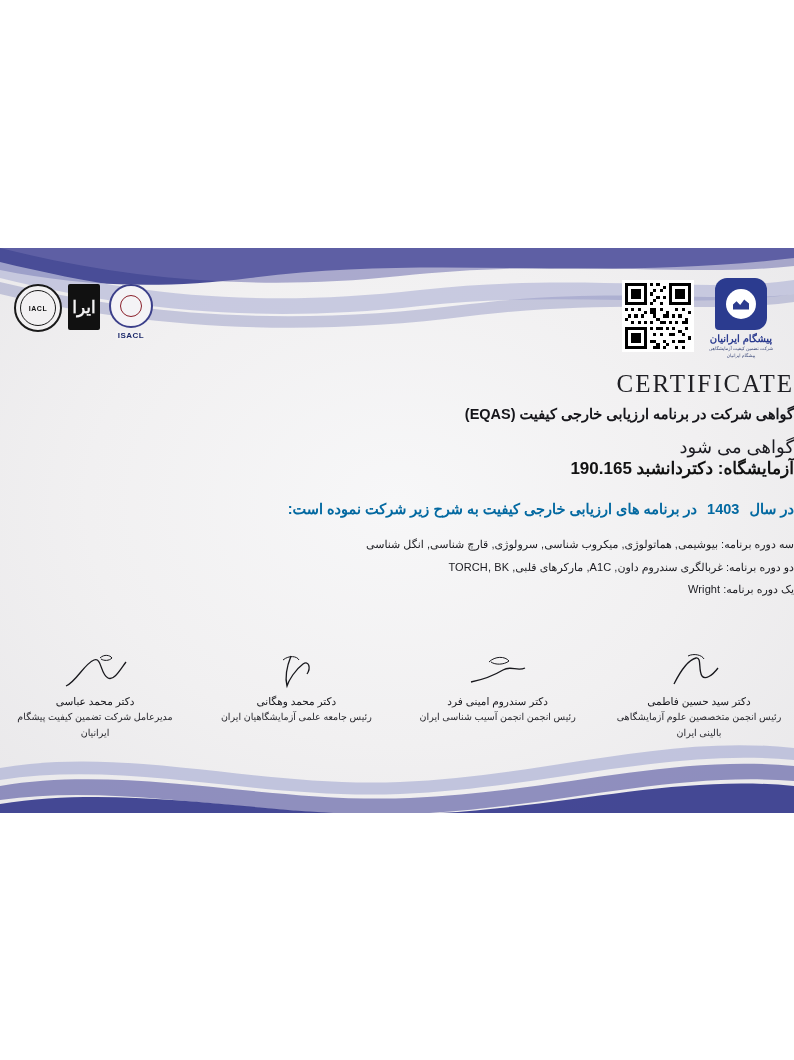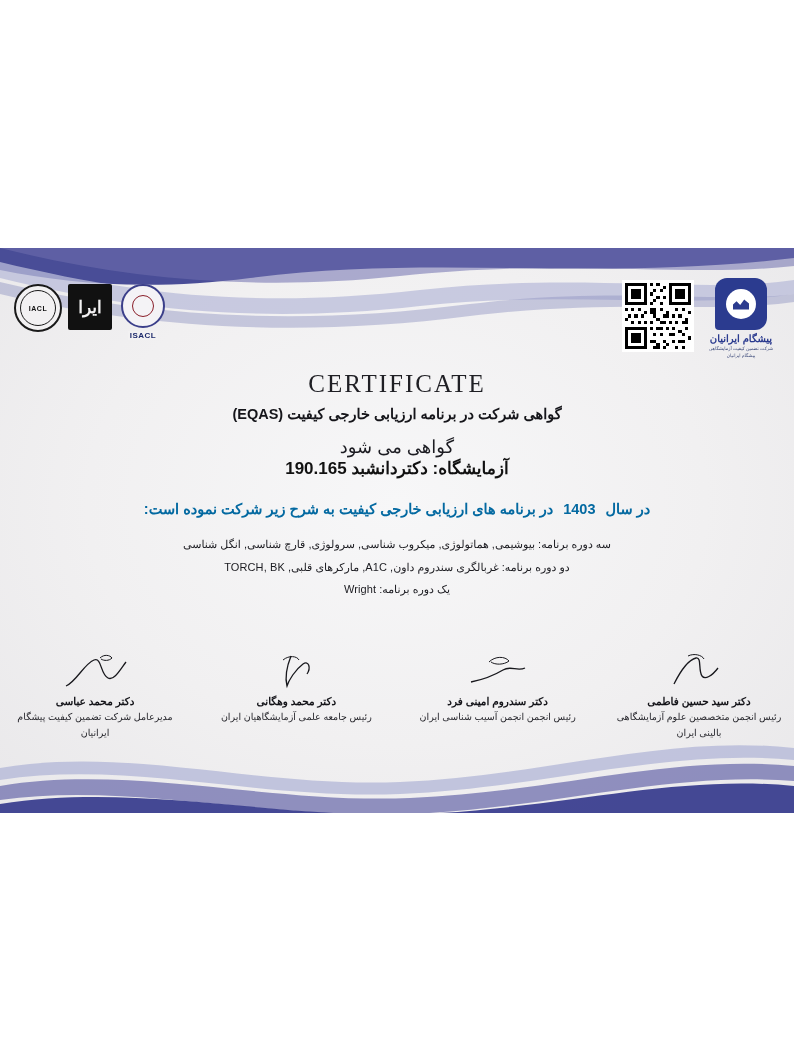--- a/index.html
+++ b/index.html
@@ -67,21 +67,21 @@
     border: 1px solid #1a1a1a;
     border-radius: 50%;
   }
   .logo-iacl .lbl {
     font-size: 7px;
     font-weight: bold;
     letter-spacing: .5px;
     color: #111;
   }
   .logo-ira {
-    width: 44px;
+    width: 32px;
     height: 46px;
     background: #111;
     color: #f2f1f2;
     display: flex;
     align-items: center;
     justify-content: center;
     font-size: 17px;
     font-weight: bold;
     border-radius: 2px;
   }
@@ -185,21 +185,21 @@
     line-height: 1.5;
     margin-top: 2px;
   }
 
   
   .body-block {
     position: absolute;
     left: 0;
     right: 0;
     top: 122px;
-    text-align: center;
+    text-align: right;
   }
   .t-cert {
     font-family: "Liberation Serif", serif;
     font-size: 25px;
     letter-spacing: 2px;
     color: #1f1f24;
     font-weight: 400;
   }
   .t-sub {
     margin-top: 8px;
@@ -257,21 +257,21 @@
   }
   .sign .scribble {
     height: 46px;
     display: flex;
     align-items: flex-end;
     justify-content: center;
   }
   .sign .scribble svg { display: block; }
   .sign .nm {
     font-size: 10.5px;
-    font-weight: bold;
+    font-weight: normal;
     color: #141419;
     margin-top: 1px;
   }
   .sign .ttl {
     font-size: 9.5px;
     color: #1e1e24;
     line-height: 1.65;
     margin-top: 2px;
   }
 </style>

